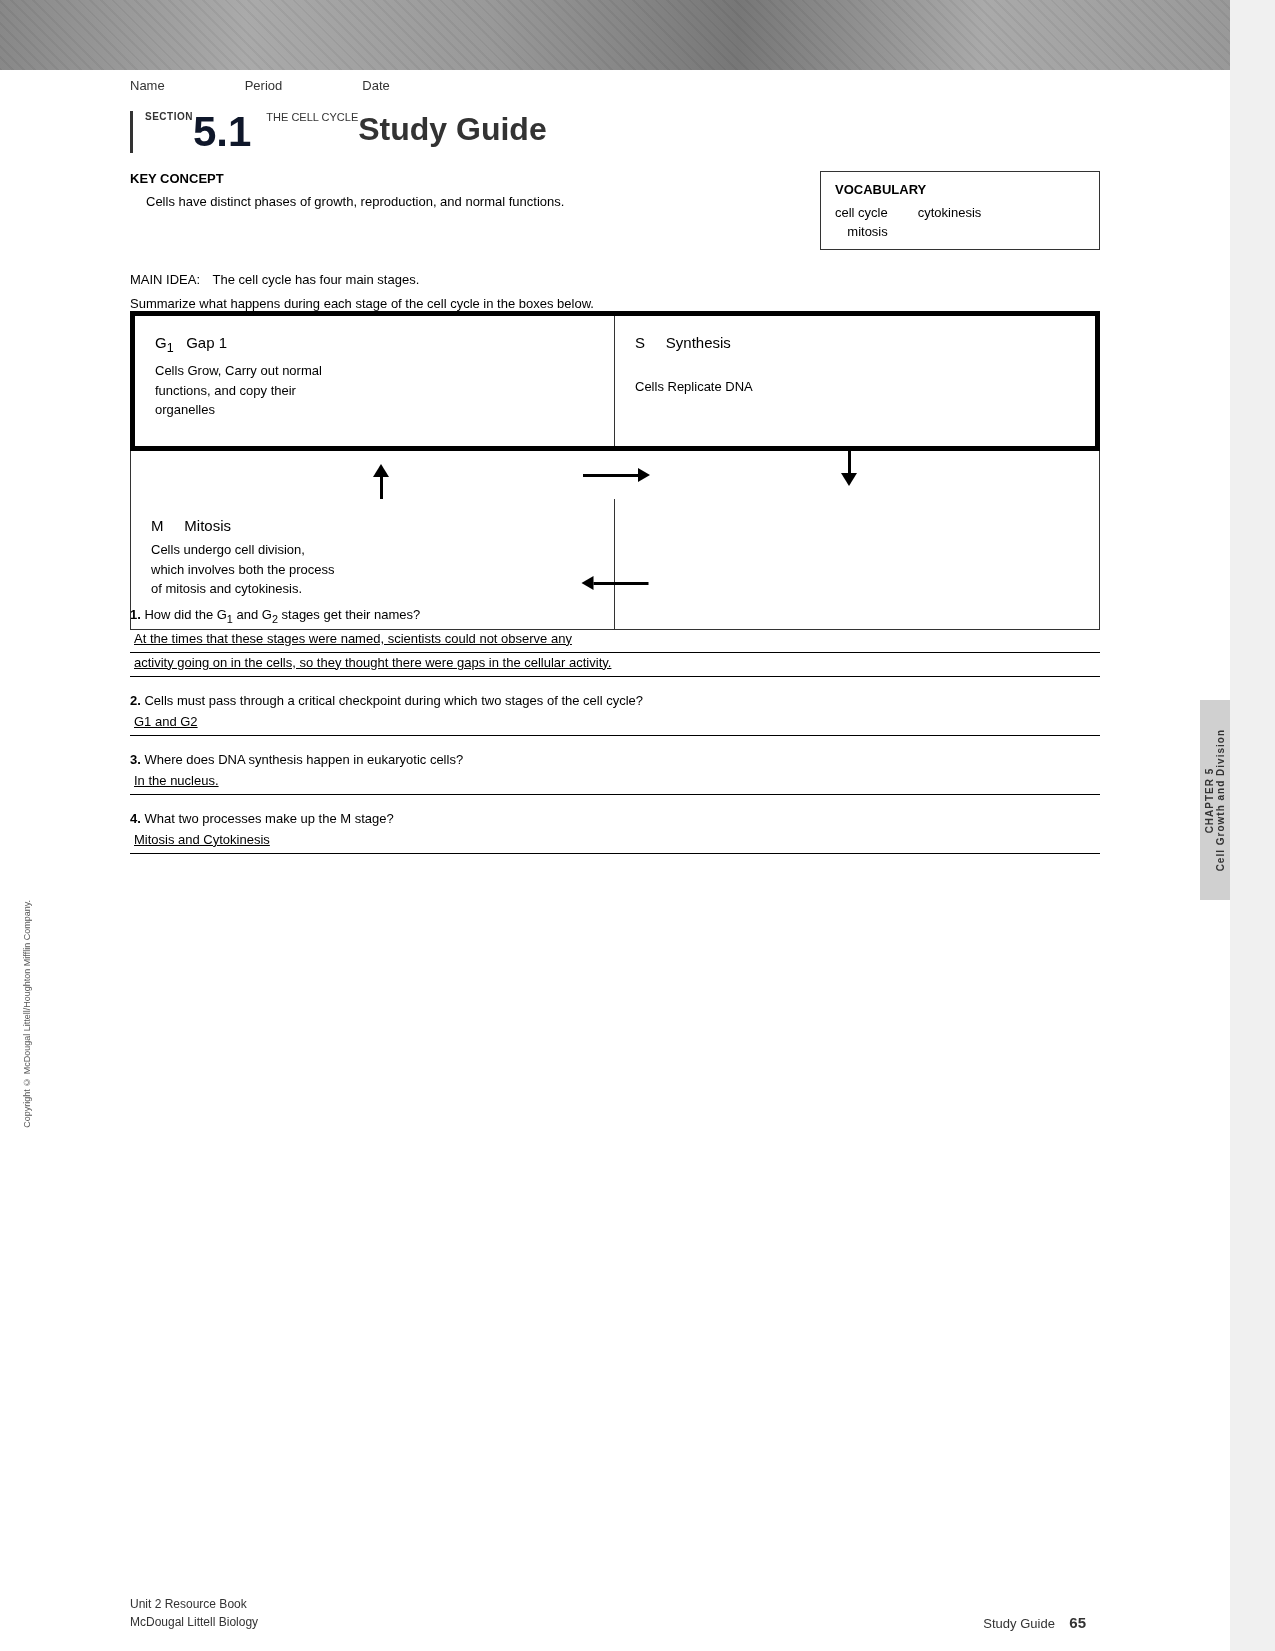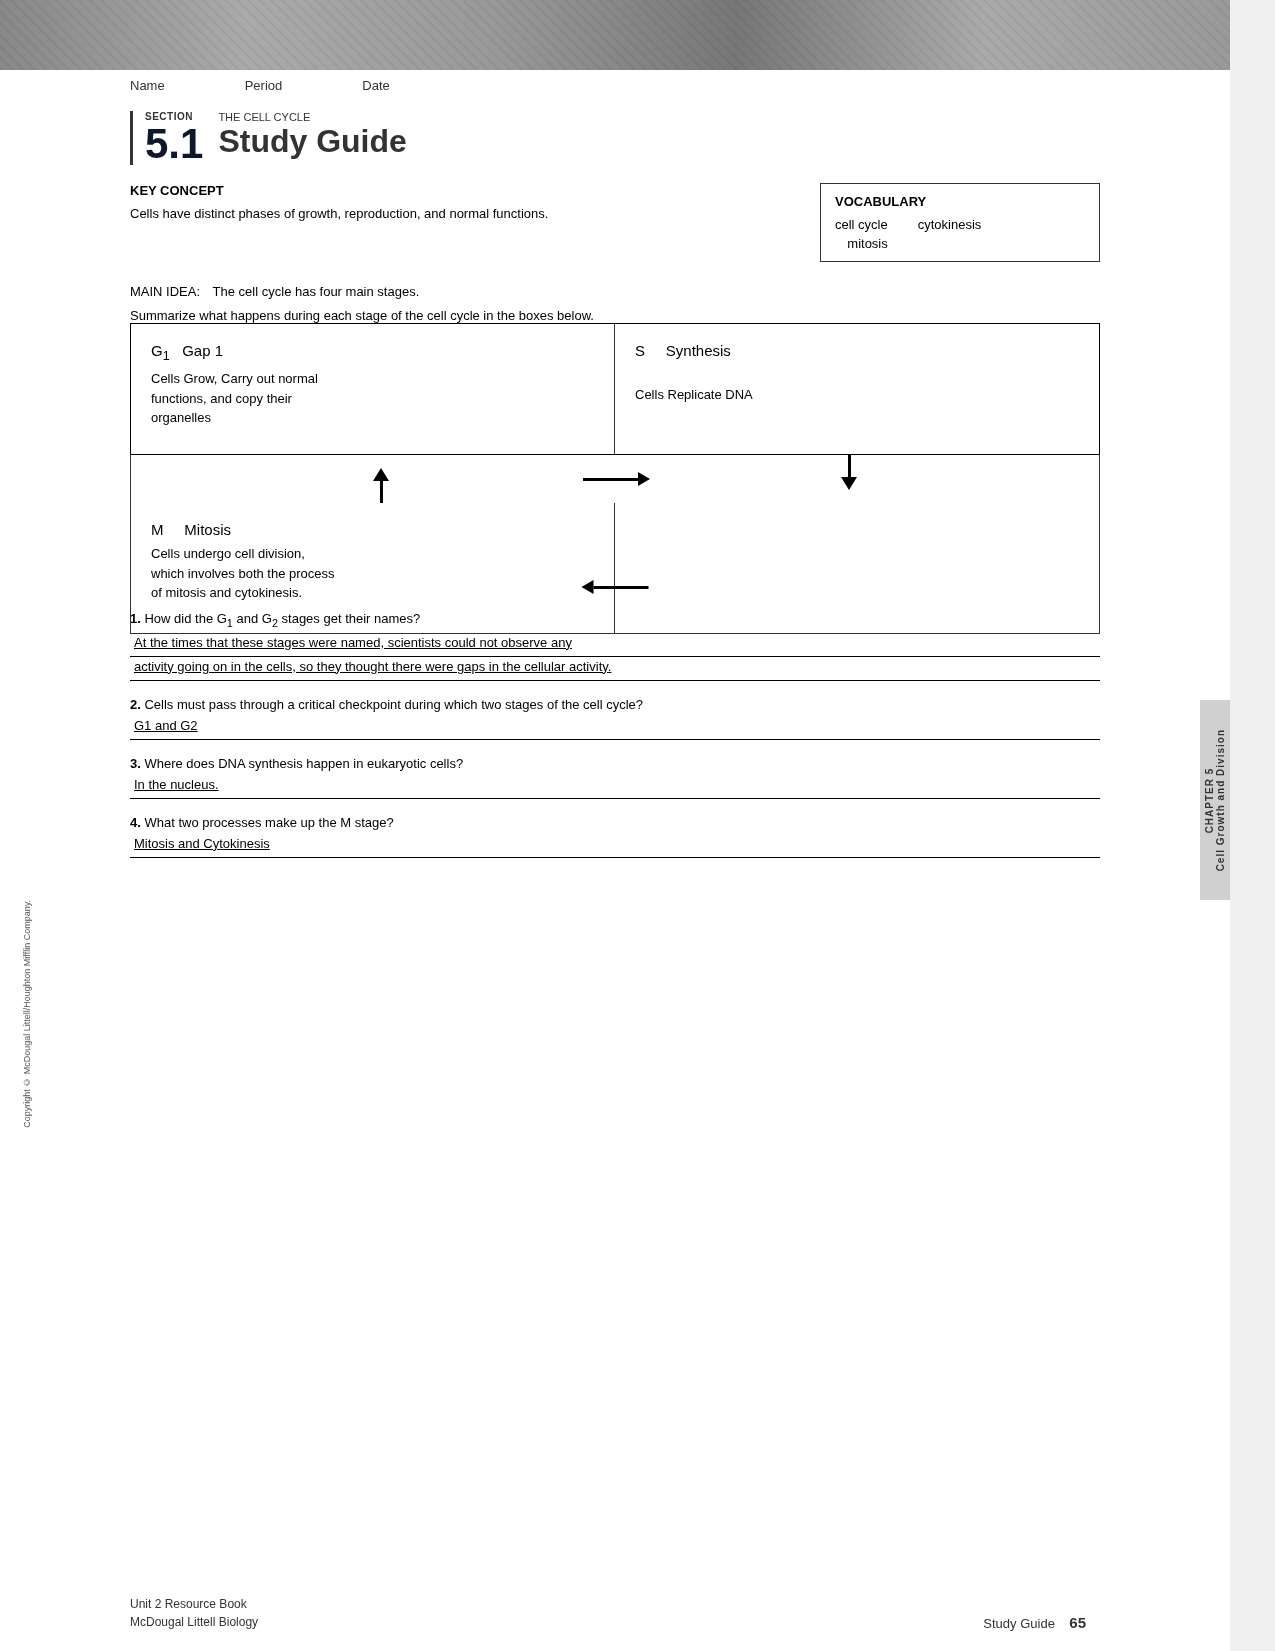--- a/index.html
+++ b/index.html
@@ -72,21 +72,21 @@
       line-height: 1.2;
     }
     .section-number {
       font-size: 42px;
       font-weight: bold;
       color: #0f172a;
       line-height: 1;
     }
     .section-title-block {
       display: flex;
-      flex-direction: column;
+      flex-direction: row;
     }
     .section-subtitle {
       font-size: 11px;
       color: #333;
     }
     .section-title {
       font-size: 32px;
       font-weight: bold;
       color: #333;
     }
@@ -102,20 +102,21 @@
     .key-concept-title {
       font-size: 13px;
       font-weight: bold;
       margin-bottom: 6px;
       color: #000;
     }
     .key-concept-text {
       font-size: 13px;
       color: #000;
       line-height: 1.5;
+      margin-left: 16px;
     }
     .vocabulary-box {
       width: 280px;
       border: 1px solid #333;
       padding: 10px 14px;
     }
     .vocabulary-title {
       font-size: 13px;
       font-weight: bold;
       margin-bottom: 8px;
@@ -302,21 +303,21 @@
 
     <div class="main-idea-header">
       <span class="main-idea-title">MAIN IDEA:</span>
       <span style="font-size:13px; font-weight:bold;">&nbsp;</span>
       <span class="main-idea-title">The cell cycle has four main stages.</span>
     </div>
     <div class="main-idea-subtitle">Summarize what happens during each stage of the cell cycle in the boxes below.</div>
 
     <div class="diagram-wrapper">
 
-      <div style="display:grid; grid-template-columns:1fr 1fr; border:1px solid #000000;">
+      <div style="display:grid; grid-template-columns:1fr 1fr; border:5px solid #000000;">
         <div class="d-cell d-cell-left">
           <div class="d-cell-title">G<sub>1</sub>&nbsp;&nbsp;&nbsp;Gap 1</div>
           <div class="d-cell-text">Cells Grow, Carry out normal<br>functions, and copy their<br>organelles</div>
         </div>
         <div class="d-cell">
           <div class="d-cell-title">S&nbsp;&nbsp;&nbsp;&nbsp;&nbsp;Synthesis</div>
           <div class="d-cell-text"><br>Cells Replicate DNA</div>
         </div>
       </div>
 

